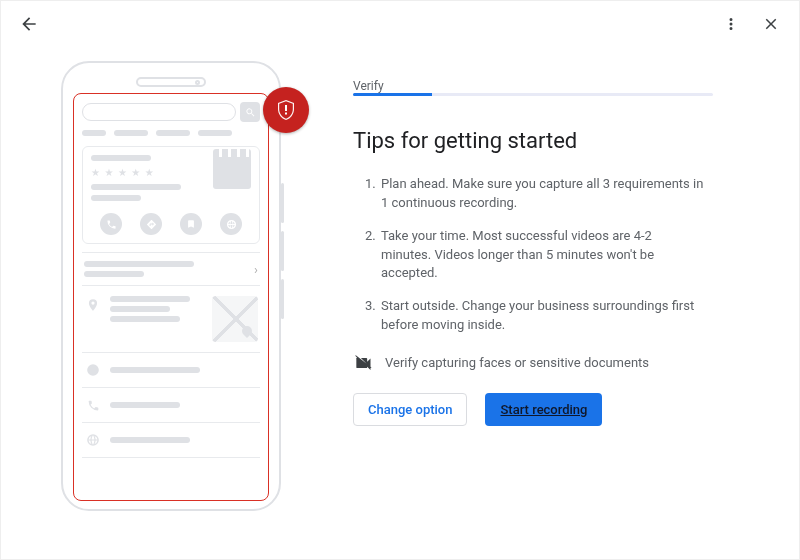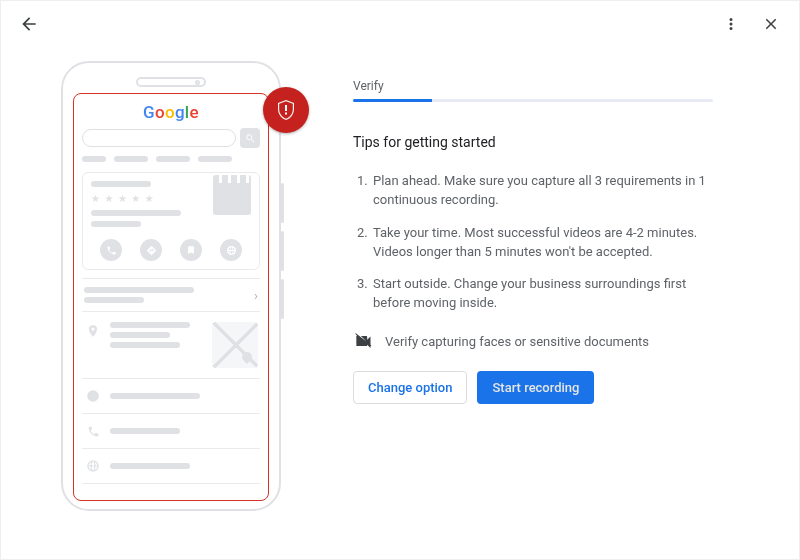--- a/index.html
+++ b/index.html
@@ -146,72 +146,72 @@
     width:46px;height:46px;border-radius:50%;
     background:var(--redish);
     display:flex;align-items:center;justify-content:center;
     box-shadow:0 1px 3px rgba(0,0,0,.3);
   }
   
   .panel { flex:1; padding-top: 18px; max-width: 360px; }
   .steplabel {
     font-size: 12px;
     color: var(--grey);
-    margin-bottom: 6px;
   }
   .progress {
     height: 3px;
     background: #e8eaf6;
     border-radius: 2px;
     overflow: hidden;
     margin-bottom: 32px;
   }
   .progress .fill {
     height: 100%;
     width: 22%;
     background: var(--blue);
   }
   h1 {
-    font-size: 14px;
+    font-size: 22px;
     font-weight: 400;
     margin: 0 0 22px 0;
     color: var(--text);
   }
   ol.tips {
-    margin: 0; padding: 0 0 0 18px;
+    margin: 8px; padding: 0 0 0 18px;
     color: var(--grey);
     font-size: 13px;
     line-height: 1.45;
   }
   ol.tips li { margin-bottom: 14px; padding-left: 2px; }
   .warning {
     display:flex; align-items:center; gap:12px;
     color: var(--grey);
     font-size: 13px;
     margin: 18px 0 20px;
   }
   .warning .wicon { color:#3c4043; }
-  .actions { display:flex; gap:10px; }
+  .actions { display:flex; gap:18px; }
   .btn {
     font-size: 13px;
     font-weight: 500;
     padding: 8px 14px;
     border-radius: 4px;
     cursor: pointer;
     border: 1px solid transparent;
     font-family: inherit;
   }
   .btn.outline {
     color: var(--blue);
     background: #fff;
     border-color: var(--lightgrey);
   }
   .btn.primary {
-    color: #e5e5e5;
+    color: #0f172a;
     background: var(--blue);
+    text-decoration: underline;
   }
 </style>
 </head>
 <body>
 
 <div class="topbar">
   <div class="iconbtn">
     <svg width="20" height="20" viewBox="0 0 24 24">
         <path fill="currentColor" d="M20 11H7.8l5.6-5.6L12 4l-8 8 8 8 1.4-1.4L7.8 13H20z"></path>
       </svg>
@@ -230,23 +230,20 @@
   </div>
 </div>
 
 <div class="main">
   <div class="illus">
     <div class="phone">
       <div class="notch">
           <span class="dot"></span>
         </div>
       <div class="screen">
-        <div class="glogo">
-          <span class="gb">G</span><span class="gr">o</span><span class="gy">o</span><span class="gb">g</span><span class="gg">l</span><span class="gr">e</span>
-        </div>
         <div class="searchbar">
           <div class="sinput"></div>
           <div class="sbtn">
             <svg width="11" height="11" viewBox="0 0 24 24">
                 <path fill="#fff" d="M15.5 14h-.8l-.3-.3a6.5 6.5 0 10-.7.7l.3.3v.8l5 5 1.5-1.5-5-5zM9.5 14a4.5 4.5 0 110-9 4.5 4.5 0 010 9z"></path>
               </svg>
           </div>
         </div>
         <div class="row">
           <div class="ph-line" style="width:24px"></div>

